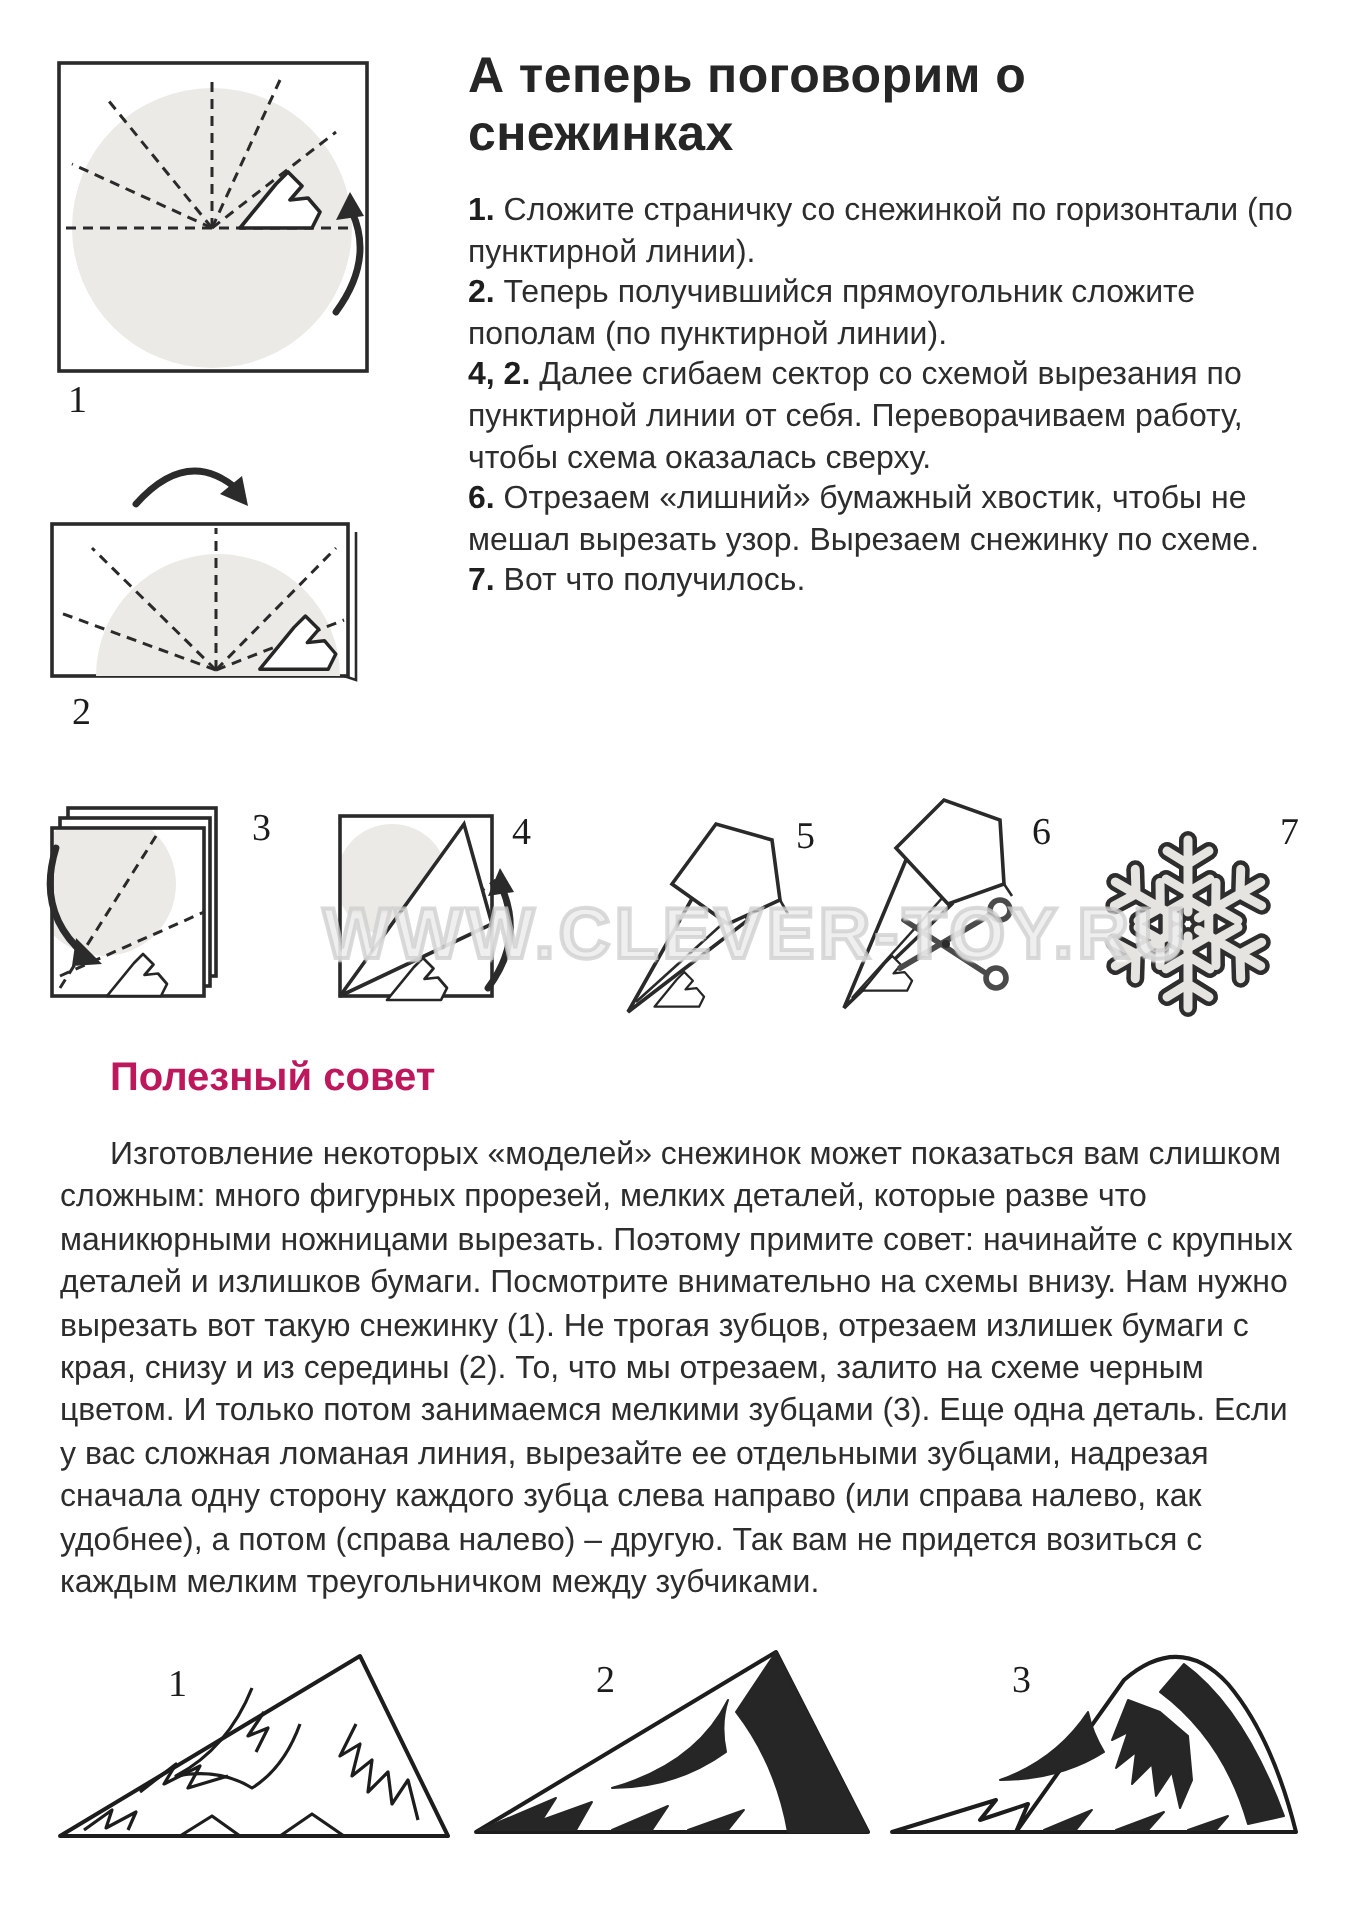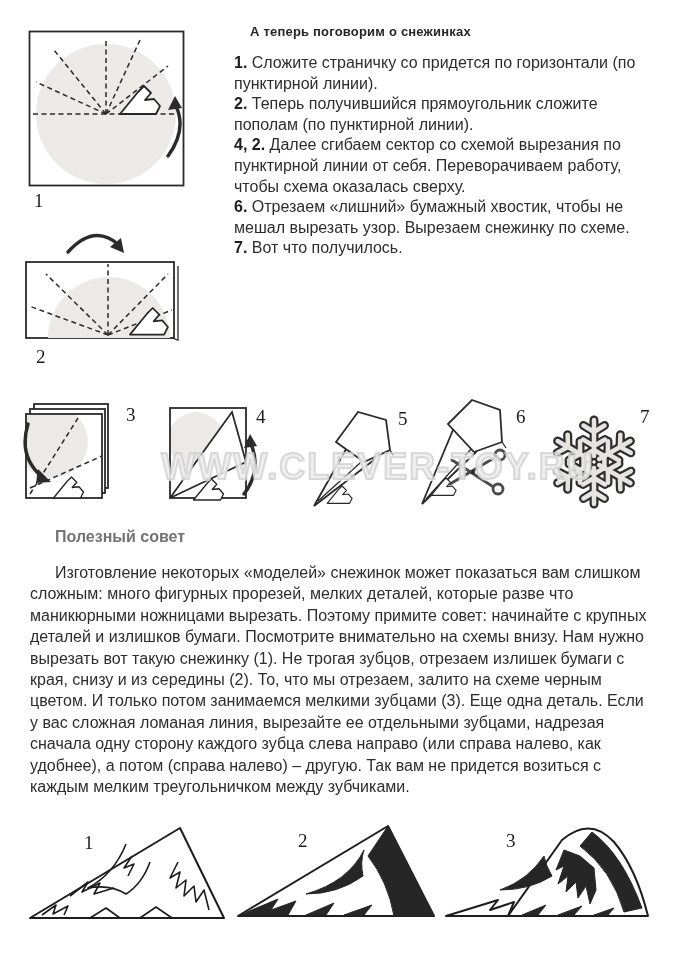--- a/index.html
+++ b/index.html
@@ -1,24 +1,24 @@
 <!DOCTYPE html>
 <html lang="ru"><head>
 <meta charset="utf-8">
 <style>
   html,body{margin:0;padding:0;background:#ffffff;}
   .page{position:relative;width:679px;height:960px;background:#ffffff;overflow:hidden;
         font-family:"Liberation Sans",sans-serif;color:#2d2d2d;}
   
   .intro{position:absolute;left:234px;top:24px;width:418px;}
-  .intro h1{margin:0 0 14px 16px;font-size:13px;font-weight:bold;color:#262626;letter-spacing:.2px;}
+  .intro h1{margin:0 0 14px 0;font-size:25px;font-weight:bold;color:#262626;letter-spacing:.2px;}
   .step{margin:0;font-size:16px;line-height:20.6px;color:#2d2d2d;}
   .step b{color:#1e1e1e;}
   .advice{position:absolute;left:30px;top:528px;width:624px;}
-  .advice h2{margin:0 0 0 25px;font-size:16px;font-weight:bold;color:#737373;}
+  .advice h2{margin:0 0 0 25px;font-size:20px;font-weight:bold;color:#be185d;}
   .advice p{margin:16px 0 0 0;font-size:16px;line-height:21.4px;text-indent:25px;color:#2d2d2d;}
   
   .fig-num{position:absolute;font-family:"Liberation Serif",serif;font-size:19px;color:#1c1c1c;}
   
   .paper{fill:#ffffff;stroke:#2a2a2a;stroke-width:1.8;}
   .thin{fill:none;stroke:#2a2a2a;stroke-width:1.3;}
   .gray{fill:#eceae6;stroke:none;}
   .dash{fill:none;stroke:#2a2a2a;stroke-width:1.5;stroke-dasharray:5 3.5;}
   .boot{fill:#ffffff;stroke:#262626;stroke-width:1.8;stroke-linejoin:round;}
   .arrow{fill:none;stroke:#2b2b2b;stroke-width:3.4;stroke-linecap:round;}
@@ -72,21 +72,21 @@
       <path class="dash" d="M96,115 L17,86"></path>
       <path class="dash" d="M96,115 L156,54"></path>
       <path class="dash" d="M96,115 L160,90"></path>
     </g>
     <path class="boot" transform="translate(116,88) scale(0.95)" d="M2,28 L20,6 L26,0 L33,7 L27,14 L36,13 L42,20 L38,28 Z"></path>
   </svg>
   <span class="fig-num" style="left:36px;top:346px">2</span>
 
   <div class="intro">
     <h1>А теперь поговорим о снежинках</h1>
-    <p class="step"><b>1.</b> <span>Сложите страничку со придется по горизонтали (по пунктирной линии).</span></p>
+    <p class="step"><b>1.</b> <span>Сложите страничку со снежинкой по горизонтали (по пунктирной линии).</span></p>
     <p class="step"><b>2.</b> <span>Теперь получившийся прямоугольник сложите пополам (по пунктирной линии).</span></p>
     <p class="step"><b>4, 2.</b> <span>Далее сгибаем сектор со схемой вырезания по пунктирной линии от себя. Переворачиваем работу, чтобы схема оказалась сверху.</span></p>
     <p class="step"><b>6.</b> <span>Отрезаем «лишний» бумажный хвостик, чтобы не мешал вырезать узор. Вырезаем снежинку по схеме.</span></p>
     <p class="step"><b>7.</b> <span>Вот что получилось.</span></p>
   </div>
 
   <svg class="abs" style="left:18px;top:398px" width="104" height="106" viewBox="0 0 104 106">
     <rect class="paper" x="16" y="6" width="74" height="84"></rect>
     <rect class="paper" x="12" y="11" width="75" height="84"></rect>
     <rect class="paper" x="8" y="16" width="76" height="84"></rect>

